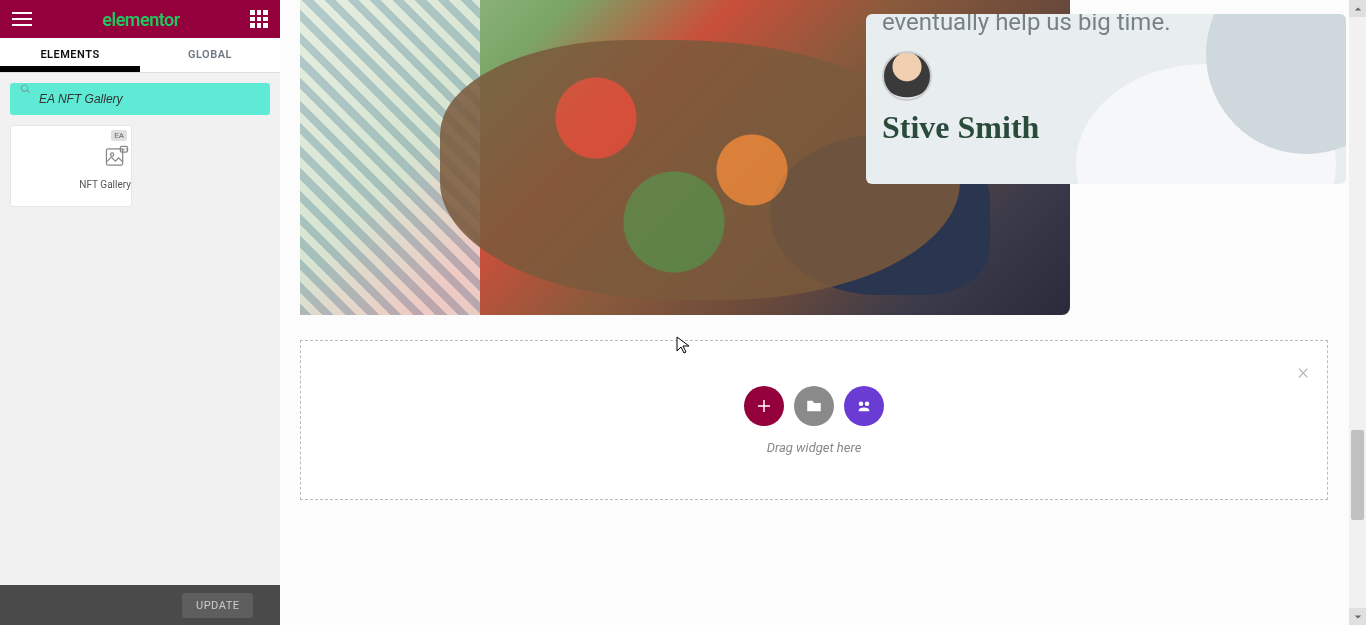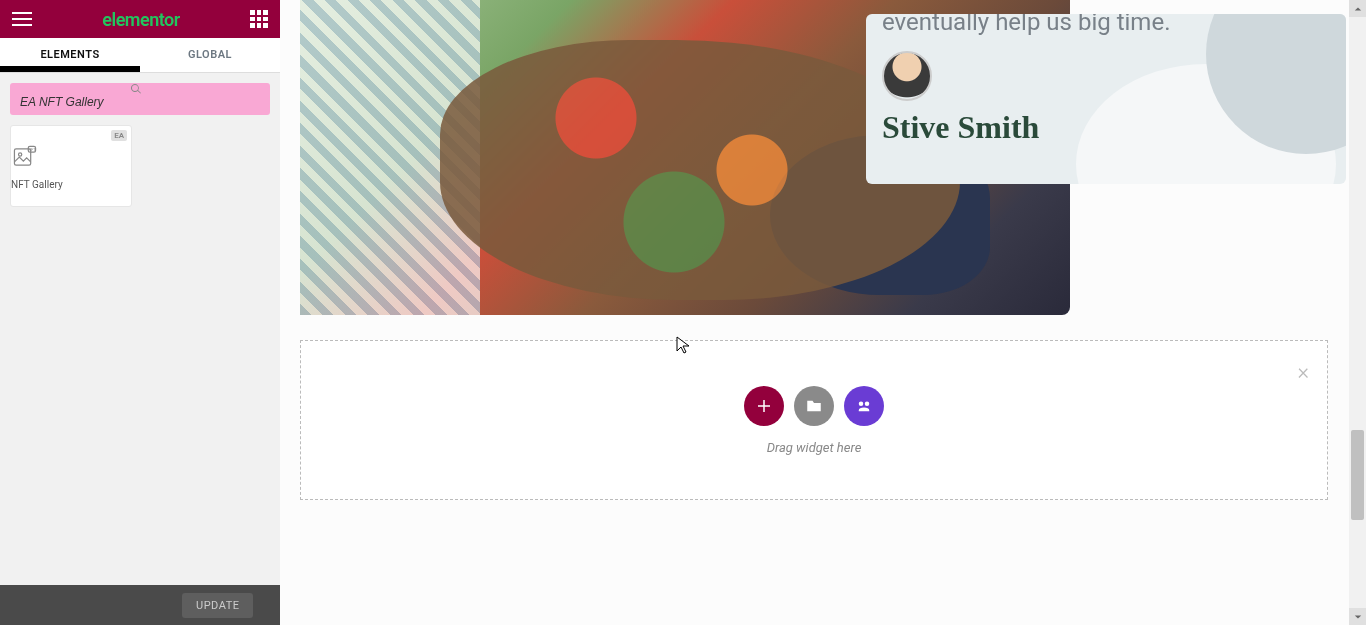--- a/index.html
+++ b/index.html
@@ -13,27 +13,27 @@
   .hamburger span { display: block; height: 2px; background: #fff; width: 100%; }
   .logo { font-weight: 600; font-size: 18px; letter-spacing: -0.5px; }
   .grid-icon { width: 18px; height: 18px; display: grid; grid-template-columns: repeat(3,1fr); grid-template-rows: repeat(3,1fr); gap: 2px; cursor: pointer; }
   .grid-icon span { background: #fff; }
 
   .tabs { display: flex; background: #fff; height: 35px; border-bottom: 1px solid #ddd; }
   .tab { flex: 1; text-align: center; line-height: 33px; font-size: 11px; font-weight: 600; color: #6d7882; cursor: pointer; letter-spacing: 0.5px; border-bottom: 2px solid transparent; }
   .tab.active { color: #0e0e0e; border-bottom: 6px solid #000000; }
 
   .search-wrap { padding: 10px; }
-  .search-box { position: relative; background: #f9a8d4; border-radius: 3px; height: 32px; display: flex; align-items: center; padding: 0 10px; flex-direction: column; }
+  .search-box { position: relative; background: #5eead4; border-radius: 3px; height: 32px; display: flex; padding: 0 10px; }
   .search-box svg { width: 12px; height: 12px; fill: #888; margin-right: 8px; }
   .search-box input { border: none; background: transparent; outline: none; font-size: 12px; font-style: italic; color: #333; width: 100%; }
   .search-box input::placeholder { font-style: italic; color: #888; }
 
   .widgets { padding: 0 10px; display: flex; flex-wrap: wrap; gap: 10px; }
-  .widget-card { width: 122px; height: 82px; background: #fff; border: 1px solid #e6e6e6; border-radius: 3px; display: flex; flex-direction: column; align-items: flex-start; justify-content: center; position: relative; cursor: grab; }
+  .widget-card { width: 122px; height: 82px; background: #fff; border: 1px solid #e6e6e6; border-radius: 3px; display: flex; flex-direction: column; align-items: flex-end; justify-content: center; position: relative; cursor: grab; }
   .widget-badge { position: absolute; top: 4px; right: 4px; background: #e0e0e0; color: #888; font-size: 8px; padding: 1px 3px; border-radius: 2px; font-weight: 600; }
   .widget-icon { width: 28px; height: 28px; margin-bottom: 8px; display: flex; align-items: center; justify-content: center; }
   .widget-icon svg { width: 26px; height: 26px; fill: none; stroke: #888; stroke-width: 1.5; }
   .widget-label { font-size: 10px; color: #555; }
 
   .collapse-tab { position: absolute; right: -12px; top: 300px; width: 12px; height: 40px; background: #e8e8e8; border-radius: 0 4px 4px 0; display: flex; align-items: center; justify-content: center; cursor: pointer; }
   .collapse-tab svg { width: 8px; height: 8px; fill: #888; }
 
   .footer { position: absolute; bottom: 0; left: 0; right: 0; height: 40px; background: #4a4a4a; display: flex; align-items: center; padding: 0 12px; gap: 34px; }
   .footer-icon { width: 14px; height: 14px; fill: #ccc; cursor: pointer; }

